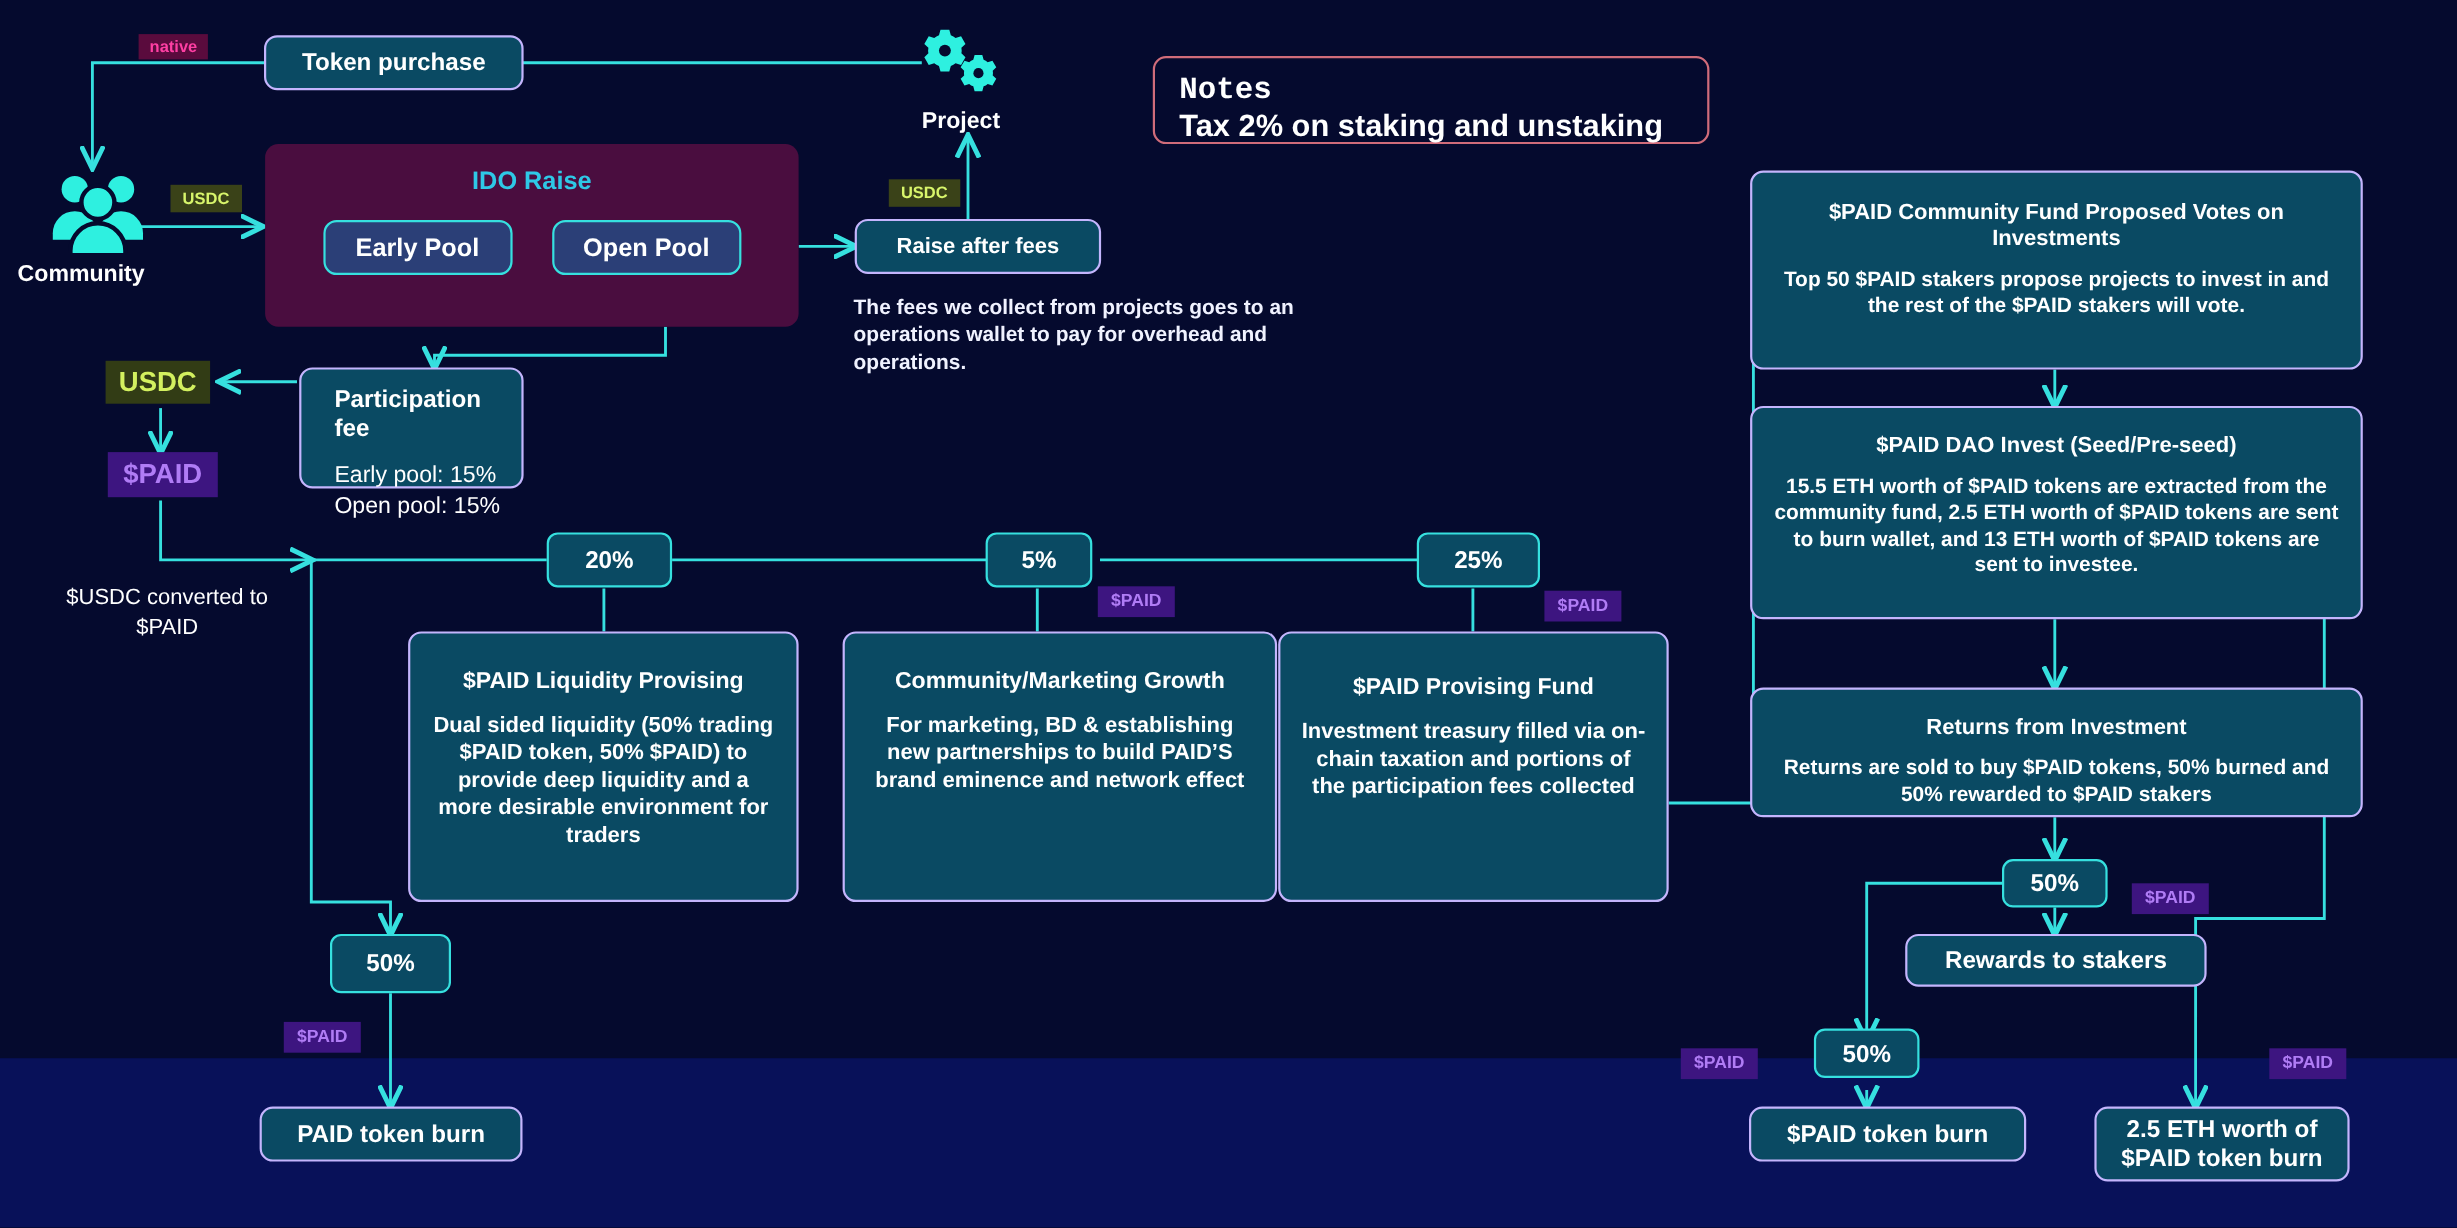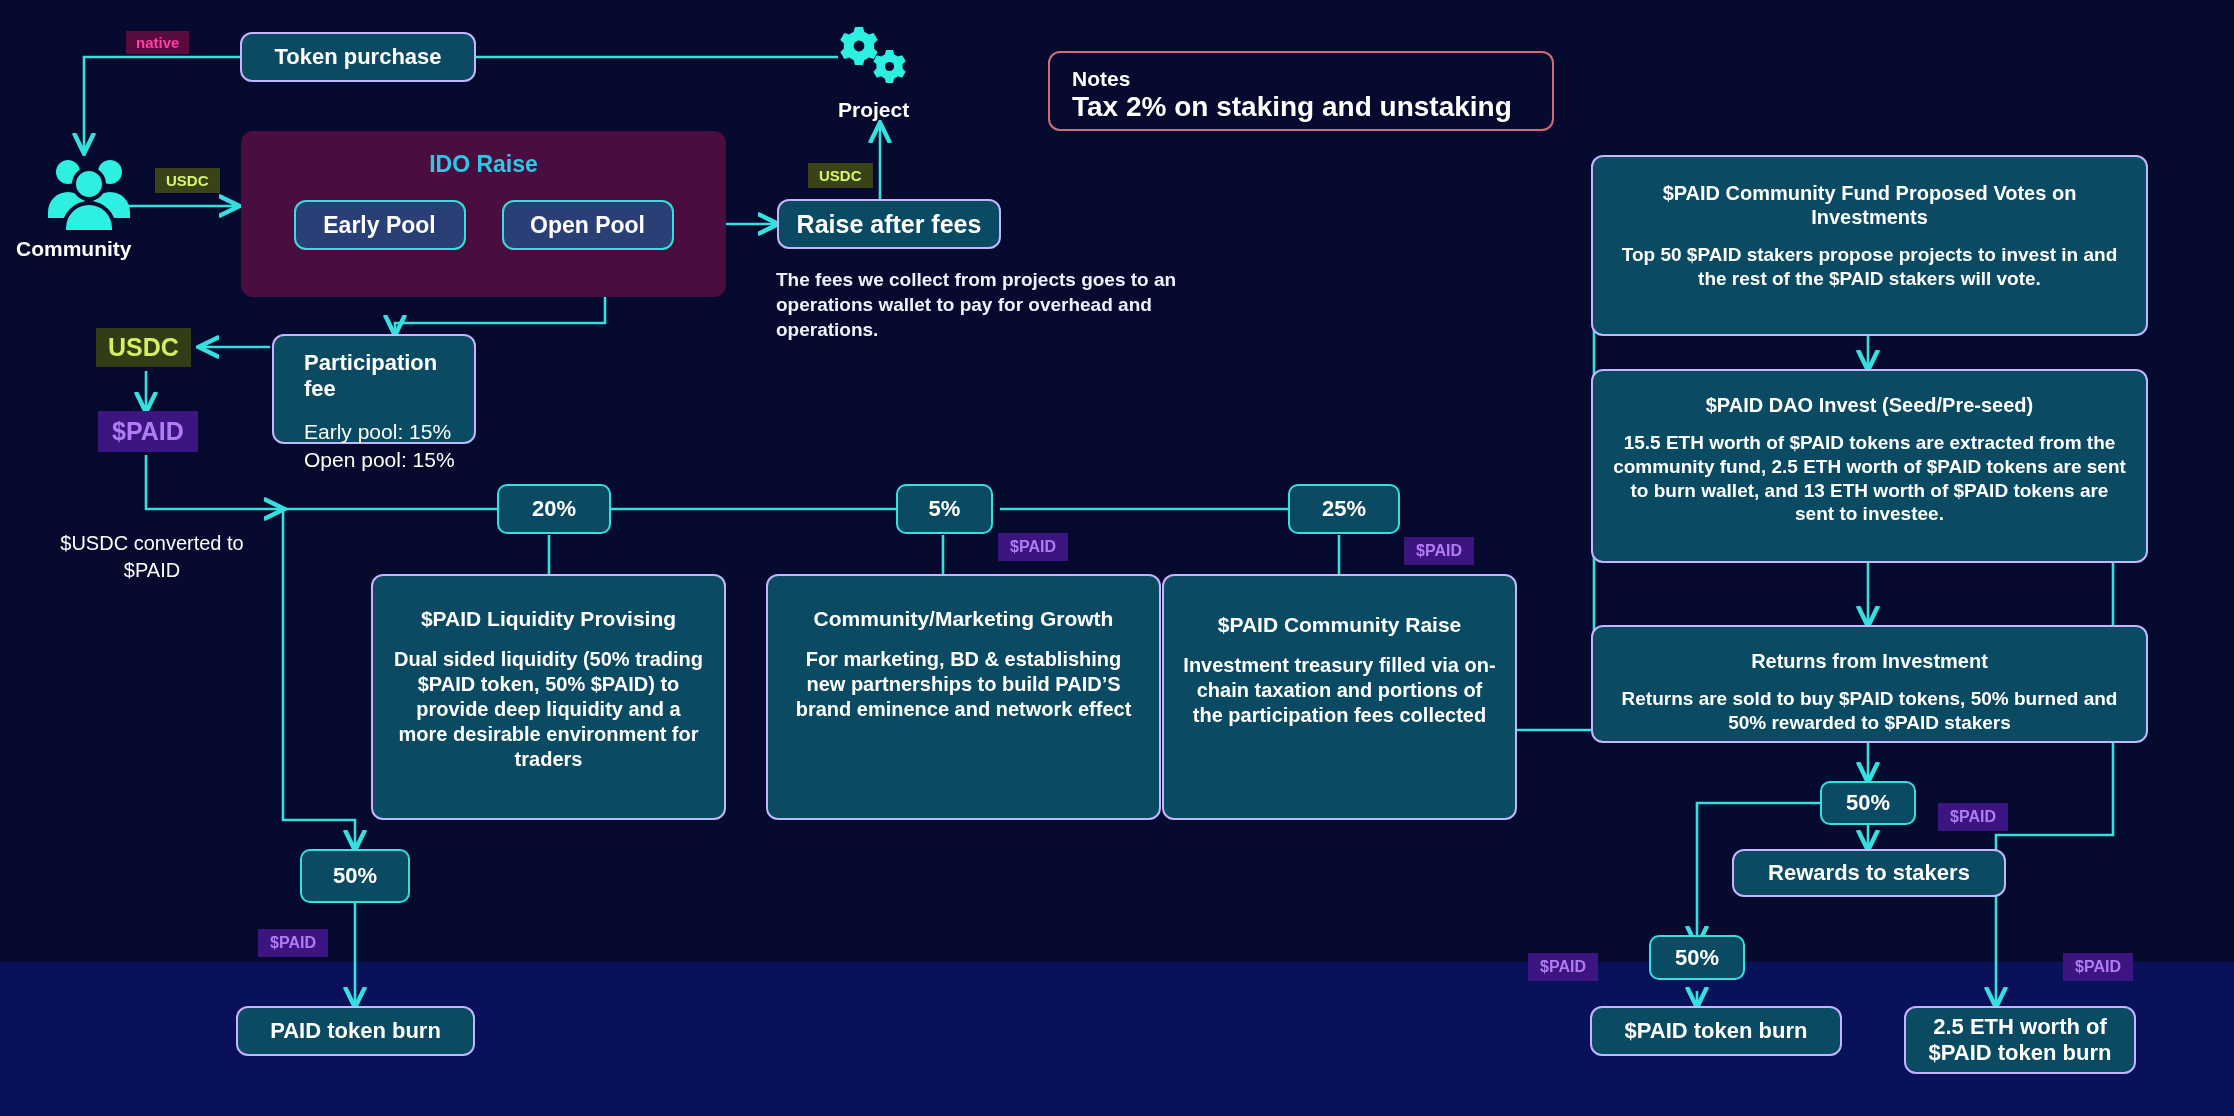--- a/index.html
+++ b/index.html
@@ -41,21 +41,21 @@
     color:#fff;font-weight:bold;font-size:23px;
     width:168px;height:46px;
     display:flex;align-items:center;justify-content:center;
   }
   .notes{
     border:2px solid #d06c7a;border-radius:12px;background:transparent;
     color:#ffffff;font-weight:bold;
     padding:14px 22px;
     box-sizing:border-box;
   }
-  .notes .l1{font-size:21px;line-height:1.15;}
+  .notes .l1{font-size:28px;line-height:1.15;font-family:Liberation Mono, monospace;}
   .notes .l2{font-size:28px;line-height:1.15;}
 
   .tag{
     position:absolute;font-weight:bold;
     display:flex;align-items:center;justify-content:center;
     box-sizing:border-box;
   }
   .tag-native{background:#5a0b3d;color:#ff3fa4;font-size:15px;padding:3px 10px;}
   .tag-usdc{background:#3a4218;color:#d8f56b;font-size:15px;padding:4px 11px;}
   .tag-usdc-big{background:#323c15;color:#d3f05f;font-size:25px;padding:5px 12px;}
@@ -190,21 +190,21 @@
           <span>Early Pool</span>
         </div>
       <div class="pool">
           <span>Open Pool</span>
         </div>
     </div>
   </div>
 
   <div class="tag tag-usdc" style="left:808px;top:163px;">USDC</div>
 
-  <div class="node tealbox" style="left:777px;top:199px;width:224px;height:50px;font-size:25px;">
+  <div class="node tealbox" style="left:777px;top:199px;width:224px;height:50px;font-size:20px;">
     <span>Raise after fees</span>
   </div>
 
   <div class="labeltxt feesnote" style="left:776px;top:267px;width:440px;">The fees we collect from projects goes to an operations wallet to pay for overhead and operations.</div>
 
   <div class="tag tag-usdc-big" style="left:96px;top:328px;">USDC</div>
 
   <div class="tag tag-paid-big" style="left:98px;top:411px;">$PAID</div>
 
   <div class="node tealbox" style="left:272px;top:334px;width:204px;height:110px;align-items:flex-start;justify-content:flex-start;padding:14px 4px 0 30px;text-align:left;">
@@ -234,21 +234,21 @@
     <div class="card-title">$PAID Liquidity Provising</div>
     <div class="card-body">Dual sided liquidity (50% trading $PAID token, 50% $PAID) to provide deep liquidity and a more desirable environment for traders</div>
   </div>
 
   <div class="node tealbox" style="left:766px;top:574px;width:395px;height:246px;justify-content:flex-start;padding-top:30px;">
     <div class="card-title">Community/Marketing Growth</div>
     <div class="card-body">For marketing, BD &amp; establishing new partnerships to build PAID’S brand eminence and network effect</div>
   </div>
 
   <div class="node tealbox" style="left:1162px;top:574px;width:355px;height:246px;justify-content:flex-start;padding-top:36px;">
-    <div class="card-title">$PAID Community Raise</div>
+    <div class="card-title">$PAID Provising Fund</div>
     <div class="card-body">Investment treasury filled via on-chain taxation and portions of the participation fees collected</div>
   </div>
 
   <div class="node pct" style="left:300px;top:849px;width:110px;height:54px;">
     <span>50%</span>
   </div>
   <div class="tag tag-paid" style="left:258px;top:929px;">$PAID</div>
 
   <div class="node tealbox" style="left:236px;top:1006px;width:239px;height:50px;font-size:22px;">
     <span>PAID token burn</span>

